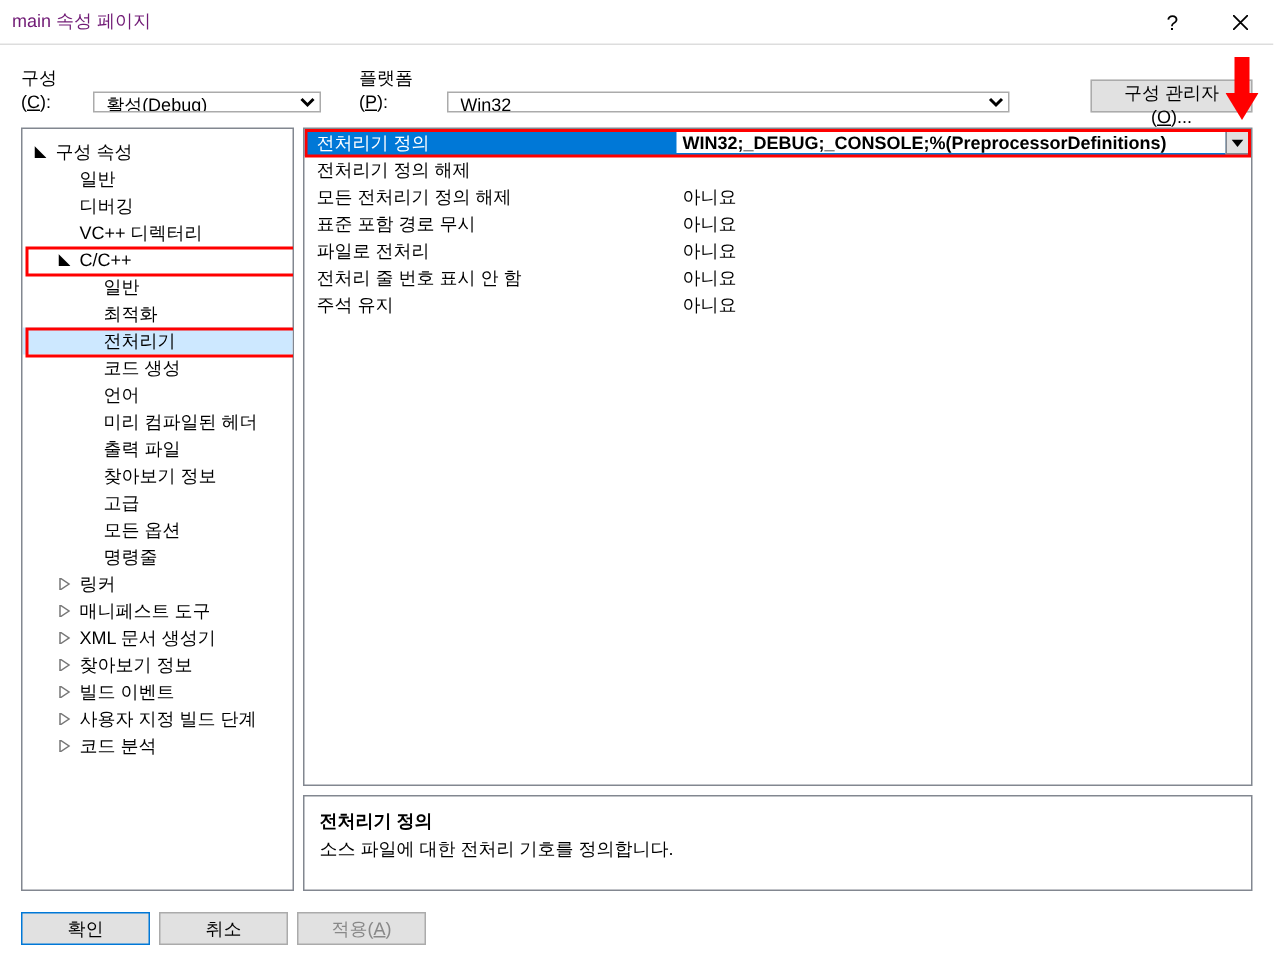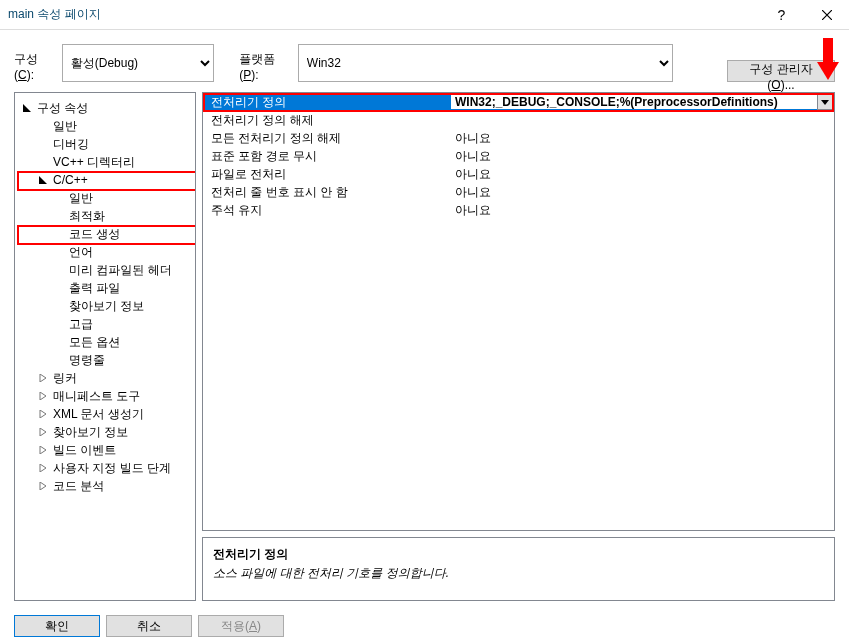--- a/index.html
+++ b/index.html
@@ -1,26 +1,26 @@
 <!DOCTYPE html>
 <html><head>
 <meta charset="utf-8">
 <style>
 * { box-sizing: border-box; margin: 0; padding: 0; font-family: "Malgun Gothic", "Segoe UI", sans-serif; font-size: 12px; }
 body { background: #fff; width: 849px; height: 643px; overflow: hidden; }
 
 .titlebar { display: flex; align-items: center; height: 30px; padding: 0 0 0 8px; border-bottom: 1px solid #ddd; }
-.titlebar-title { flex: 1; font-size: 12px; color: #0c4a6e; }
+.titlebar-title { flex: 1; font-size: 12px; color: #701a75; }
 .titlebar-btn { width: 45px; height: 30px; display: flex; align-items: center; justify-content: center; cursor: default; }
 .titlebar-btn svg { width: 10px; height: 10px; }
 
 .toolbar { display: flex; align-items: flex-end; padding: 14px 14px 10px 14px; gap: 6px; position: relative; }
 .toolbar-label { font-size: 12px; }
 .toolbar-label u { text-decoration: underline; }
-.toolbar-select { height: 38px; border: 1px solid #ababab; background: #fff; padding: 0 4px; font-size: 12px; }
+.toolbar-select { height: 14px; border: 1px solid #ababab; background: #fff; padding: 0 4px; font-size: 12px; }
 .toolbar-select.config { width: 160px; }
 .toolbar-select.platform { width: 395px; }
 .toolbar-btn { height: 22px; padding: 0 10px; border: 1px solid #ababab; background: #e1e1e1; font-size: 12px; margin-left: 42px; }
 .red-arrow { position: absolute; right: 10px; top: 8px; pointer-events: none; }
 
 .main { display: flex; padding: 0 14px 14px 14px; gap: 6px; height: calc(643px - 30px - 46px - 44px); }
 
 .tree-panel { width: 182px; border: 1px solid #828790; padding: 6px 0; overflow: auto; position: relative; }
 .tree-item { display: flex; align-items: center; height: 18px; padding-right: 4px; cursor: default; white-space: nowrap; }
 .tree-item.l0 { padding-left: 6px; }
@@ -37,21 +37,21 @@
 .grid-row { display: flex; height: 18px; align-items: center; }
 .grid-row.selected { background: #0078d7; color: #fff; }
 .grid-cell-name { width: 248px; padding-left: 8px; font-size: 12px; white-space: nowrap; }
 .grid-cell-value { flex: 1; padding-left: 4px; font-size: 12px; white-space: nowrap; font-weight: bold; }
 .grid-row.selected .grid-cell-value { font-weight: bold; }
 .grid-dropdown-btn { width: 16px; height: 16px; border: 1px solid #828790; background: #e1e1e1; display: flex; align-items: center; justify-content: center; margin-right: 1px;}
 .red-box-grid { position: absolute; border: 2px solid #ff0000; pointer-events: none; }
 
 .desc-panel { border: 1px solid #828790; padding: 8px 10px; height: 64px; }
 .desc-title { font-weight: bold; font-size: 12px; margin-bottom: 2px; }
-.desc-text { font-size: 12px; font-style: italic; }
+.desc-text { font-size: 12px; }
 
 .footer { display: flex; align-items: center; padding: 0 14px 14px 14px; gap: 6px; }
 .footer-btn { width: 86px; height: 22px; border: 1px solid #ababab; background: #e1e1e1; font-size: 12px; }
 .footer-btn.default { border: 1px solid #0078d7; }
 .footer-btn.disabled { color: #888; }
 </style>
 </head>
 <body>
 
 <div class="titlebar">
@@ -113,20 +113,23 @@
         </span>
       <span class="tree-label">C/C++</span>
     </div>
     <div id="tree-ccpp">
         <div class="tree-item l2" style="padding-left: 54px;">
           <span class="tree-label">일반</span>
         </div>
         <div class="tree-item l2" style="padding-left: 54px;">
           <span class="tree-label">최적화</span>
         </div>
+        <div class="tree-item l2 selected" style="padding-left: 54px;">
+          <span class="tree-label">전처리기</span>
+        </div>
         <div class="tree-item l2" style="padding-left: 54px;">
           <span class="tree-label">코드 생성</span>
         </div>
         <div class="tree-item l2" style="padding-left: 54px;">
           <span class="tree-label">언어</span>
         </div>
         <div class="tree-item l2" style="padding-left: 54px;">
           <span class="tree-label">미리 컴파일된 헤더</span>
         </div>
         <div class="tree-item l2" style="padding-left: 54px;">

